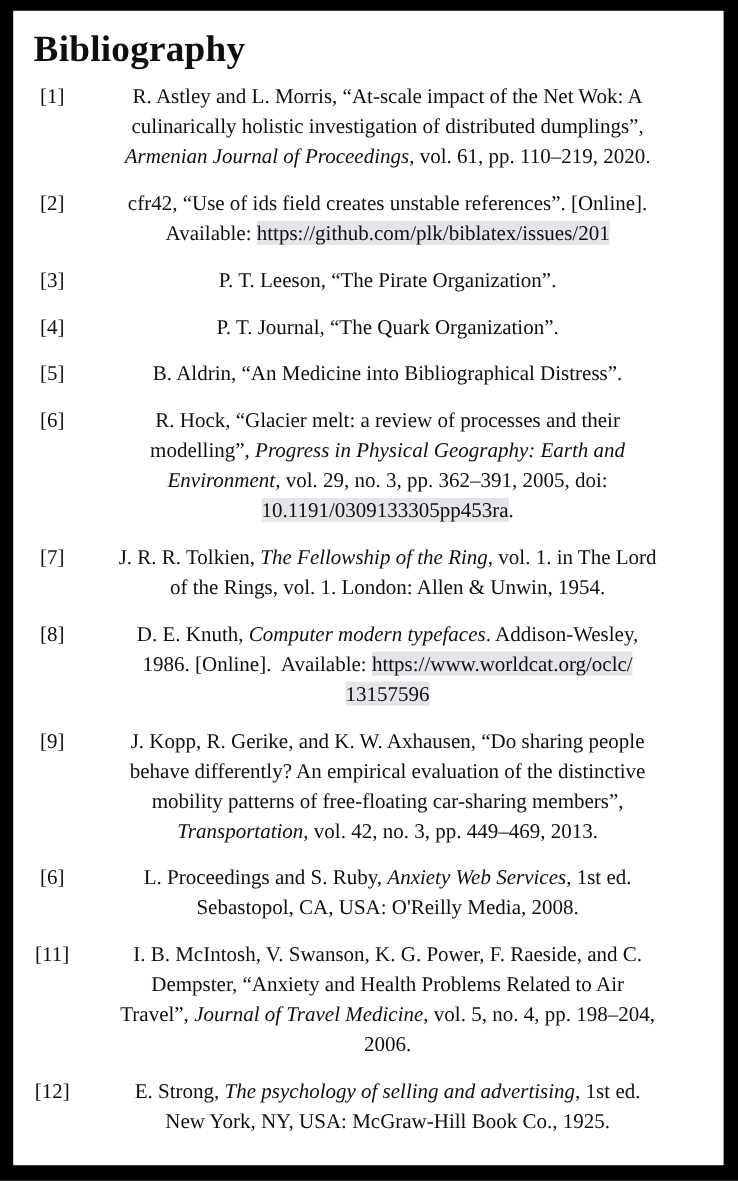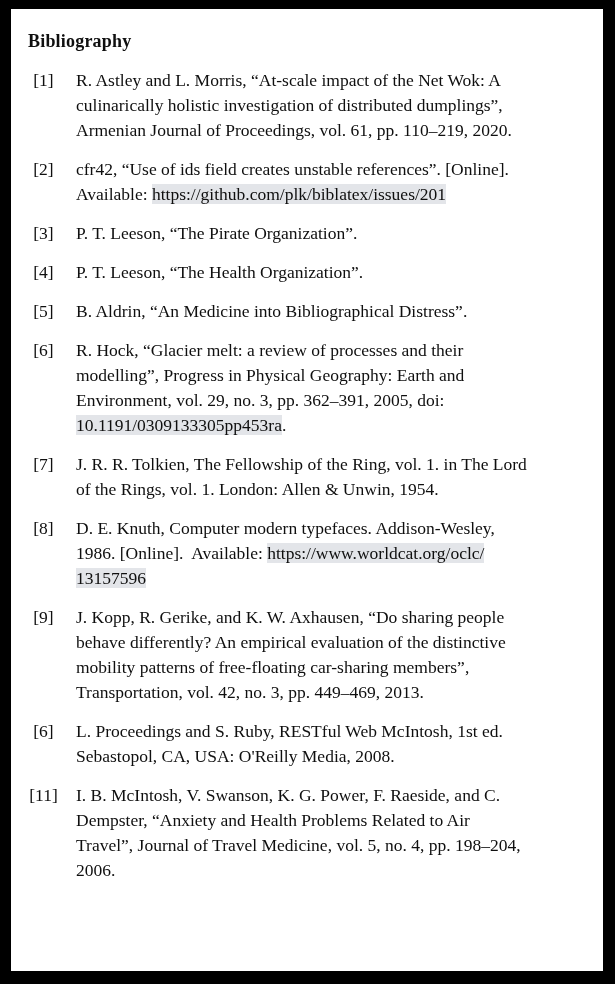--- a/index.html
+++ b/index.html
@@ -23,21 +23,21 @@
     left: 11px;
     top: 9px;
     width: 592px;
     height: 962px;
     background: var(--paper);
     color: var(--ink);
     padding: 16px 18px 0 17px;
     overflow: hidden;
   }
   h1.doc-title {
-    font-size: 18px;
+    font-size: 31px;
     line-height: 32px;
     font-weight: bold;
     margin: 0 0 11px 0;
     letter-spacing: 0.2px;
   }
   .bib-list { margin: 0; padding: 0; }
   .entry {
     display: flex;
     align-items: flex-start;
     margin: 0 0 14px 0;
@@ -45,26 +45,27 @@
     line-height: 25px;
   }
   .entry .label {
     flex: none;
     width: 31px;
     text-align: center;
     white-space: nowrap;
   }
   .entry .text {
     flex: none;
-    margin-left: 17px;
+    margin-left: 6px;
     width: 516px;
     white-space: pre-wrap;
+    text-align: center;
   }
   .seg-plain { font-style: normal; }
-  .seg-italic { }
+  .seg-italic { font-style: italic; }
   .seg-link {
     background: var(--hl);
     color: var(--ink);
     text-decoration: none;
     cursor: pointer;
   }
 </style>
 </head>
 <body>
 
@@ -81,21 +82,21 @@
         <span class="label">[2]</span>
         <div class="text"><span class="seg-plain">cfr42, “Use of ids field creates unstable references”. [Online].
 Available: </span><span class="seg-link">https://github.com/plk/biblatex/issues/201</span></div>
       </div>
       <div class="entry">
         <span class="label">[3]</span>
         <div class="text"><span class="seg-plain">P. T. Leeson, “The Pirate Organization”.</span></div>
       </div>
       <div class="entry">
         <span class="label">[4]</span>
-        <div class="text"><span class="seg-plain">P. T. Leeson, “The Health Organization”.</span></div>
+        <div class="text"><span class="seg-plain">P. T. Journal, “The Quark Organization”.</span></div>
       </div>
       <div class="entry">
         <span class="label">[5]</span>
         <div class="text"><span class="seg-plain">B. Aldrin, “An Medicine into Bibliographical Distress”.</span></div>
       </div>
       <div class="entry">
         <span class="label">[6]</span>
         <div class="text"><span class="seg-plain">R. Hock, “Glacier melt: a review of processes and their
 modelling”, </span><span class="seg-italic">Progress in Physical Geography: Earth and
 Environment</span><span class="seg-plain">, vol. 29, no. 3, pp. 362–391, 2005, doi:
@@ -114,24 +115,29 @@
       </div>
       <div class="entry">
         <span class="label">[9]</span>
         <div class="text"><span class="seg-plain">J. Kopp, R. Gerike, and K. W. Axhausen, “Do sharing people
 behave differently? An empirical evaluation of the distinctive
 mobility patterns of free-floating car-sharing members”,
 </span><span class="seg-italic">Transportation</span><span class="seg-plain">, vol. 42, no. 3, pp. 449–469, 2013.</span></div>
       </div>
       <div class="entry">
         <span class="label">[6]</span>
-        <div class="text"><span class="seg-plain">L. Proceedings and S. Ruby, </span><span class="seg-italic">RESTful Web McIntosh</span><span class="seg-plain">, 1st ed.
+        <div class="text"><span class="seg-plain">L. Proceedings and S. Ruby, </span><span class="seg-italic">Anxiety Web Services</span><span class="seg-plain">, 1st ed.
 Sebastopol, CA, USA: O'Reilly Media, 2008.</span></div>
       </div>
       <div class="entry">
         <span class="label">[11]</span>
         <div class="text"><span class="seg-plain">I. B. McIntosh, V. Swanson, K. G. Power, F. Raeside, and C.
 Dempster, “Anxiety and Health Problems Related to Air
 Travel”, </span><span class="seg-italic">Journal of Travel Medicine</span><span class="seg-plain">, vol. 5, no. 4, pp. 198–204,
 2006.</span></div>
       </div>
+      <div class="entry">
+        <span class="label">[12]</span>
+        <div class="text"><span class="seg-plain">E. Strong, </span><span class="seg-italic">The psychology of selling and advertising</span><span class="seg-plain">, 1st ed.
+New York, NY, USA: McGraw-Hill Book Co., 1925.</span></div>
+      </div>
     </div>
 </div>
 
 </body></html>

